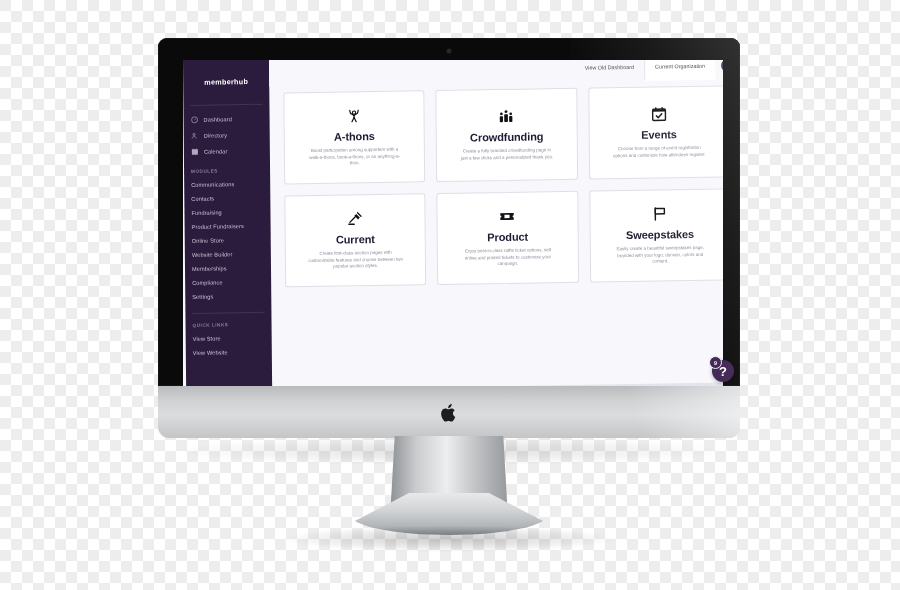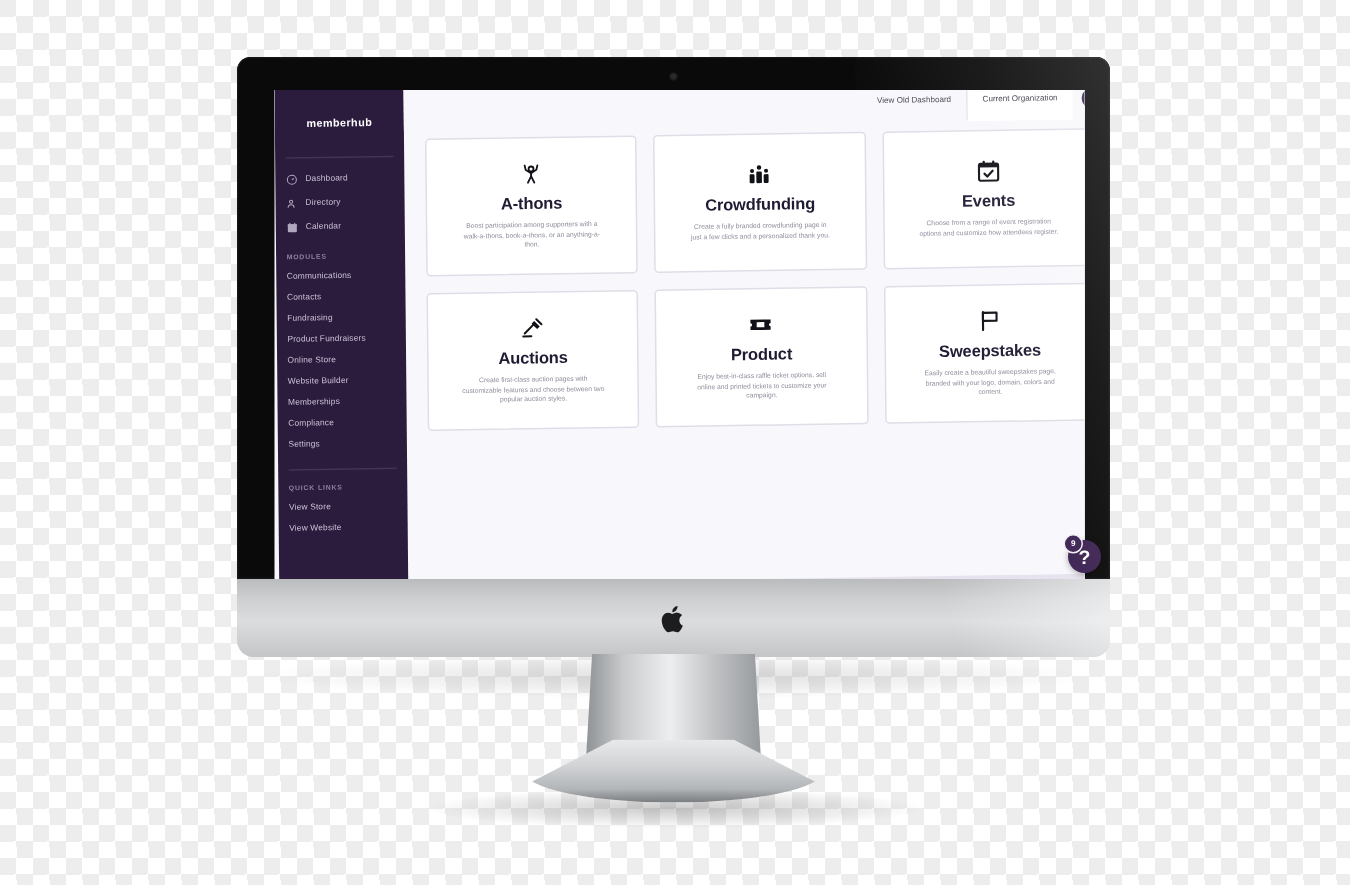--- a/index.html
+++ b/index.html
@@ -338,21 +338,21 @@
                   <div class="card-desc">Choose from a range of event registration options and customize how attendees register.</div>
                 </div>
 
                 <div class="card">
                   <svg class="card-ico" viewBox="0 0 24 24" fill="none" stroke="currentColor" stroke-width="1.9" stroke-linecap="round" stroke-linejoin="round">
                     <path d="M13.6 5.2l5.2 5.2-2.5 2.5-5.2-5.2z" fill="currentColor" stroke="none"></path>
                     <path d="M12.4 9.1L4.6 16.9"></path>
                     <path d="M3.2 19.6h7.6"></path>
                     <path d="M15.6 3.6l4.8 4.8"></path>
                   </svg>
-                  <div class="card-title">Auctions</div>
+                  <div class="card-title">Current</div>
                   <div class="card-desc">Create first-class auction pages with customizable features and choose between two popular auction styles.</div>
                 </div>
 
                 <div class="card">
                   <svg class="card-ico" viewBox="0 0 24 24" fill="currentColor">
                     <path d="M2.5 7.2h19v3.3a1.6 1.6 0 000 3.2v3.3h-19v-3.3a1.6 1.6 0 000-3.2z"></path>
                     <rect x="8.4" y="9.6" width="7.2" height="4.8" fill="#ffffff"></rect>
                   </svg>
                   <div class="card-title">Product</div>
                   <div class="card-desc">Enjoy best-in-class raffle ticket options, sell online and printed tickets to customize your campaign.</div>

